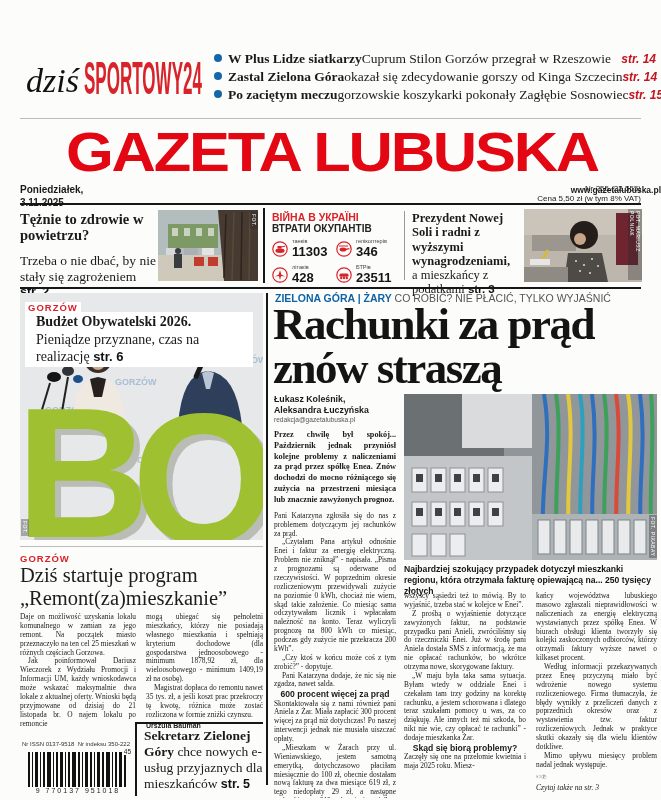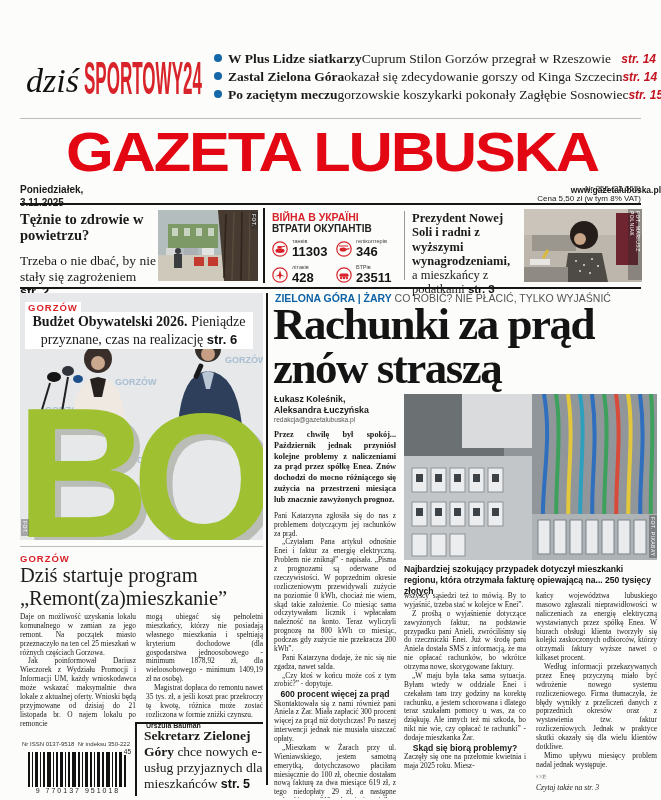--- a/index.html
+++ b/index.html
@@ -230,21 +230,21 @@
 
       <text x="2" y="250" style="font-family:'Liberation Sans',sans-serif;font-weight:800;font-size:185px;fill:#b9bdb6;">B</text>
       <text x="118" y="256" style="font-family:'Liberation Sans',sans-serif;font-weight:800;font-size:185px;fill:#b9bdb6;">O</text>
       <text x="-4" y="244" style="font-family:'Liberation Sans',sans-serif;font-weight:800;font-size:185px;fill:#9fc131;">B</text>
       <text x="112" y="250" style="font-family:'Liberation Sans',sans-serif;font-weight:800;font-size:185px;fill:#9fc131;">O</text>
     </svg>
     <div class="abs" style="left:5px;top:4px;">
       <span class="chip section-label">GORZÓW</span>
     </div>
     <div class="abs" style="left:5px;top:19px;width:228px;font-size:14px;line-height:1.25;">
-      <span class="chip" style="padding:1px 1px;box-decoration-break:clone;text-align:center;-webkit-box-decoration-break:clone;"><span class="b">Budżet Obywatelski 2026.</span><span> Pieniądze przyznane, czas na realizację </span><span class="pageref" style="font-size:13px;">str. 6</span></span>
+      <span class="chip" style="padding:1px 11px;box-decoration-break:clone;-webkit-box-decoration-break:clone;"><span class="b">Budżet Obywatelski 2026.</span><span> Pieniądze przyznane, czas na realizację </span><span class="pageref" style="font-size:13px;">str. 6</span></span>
     </div>
     <span class="credit" style="left:1px;bottom:4px;">FOT.</span>
   </div>
 
   <div class="abs hline-thin" style="left:20px;top:546px;width:243px;"></div>
   <div class="abs section-label" style="left:20px;top:553px;">GORZÓW</div>
   <div class="abs" style="left:20px;top:564px;width:242px;font-size:20.5px;line-height:1.12;color:#1d1d1d;">Dziś startuje program „Remont(za)mieszkanie”</div>
   <div class="abs body-col" style="left:20px;top:613px;width:116px;height:126px;overflow:hidden;">
     <p class="noindent">Daje on możliwość uzyskania lokalu komunalnego w zamian za jego remont. Na początek miasto przeznaczyło na ten cel 25 mieszkań w różnych częściach Gorzowa.</p>
     <p>Jak poinformował Dariusz Wieczorek z Wydziału Promocji i Informacji UM, każdy wnioskodawca może wskazać maksymalnie dwa lokale z aktualnej oferty. Wnioski będą przyjmowane od dzisiaj do 21 listopada br. O najem lokalu po remoncie</p>
@@ -305,22 +305,22 @@
   <div class="abs b" style="left:273px;top:303px;width:386px;font-size:45px;line-height:0.97;letter-spacing:-1.5px;color:#141414;">Rachunki za prąd znów straszą</div>
 
   <div class="abs" style="left:274px;top:394px;width:122px;height:404px;overflow:hidden;">
     <div class="byline">Łukasz Koleśnik,</div>
     <div class="byline">Aleksandra Łuczyńska</div>
     <div class="email">redakcja@gazetalubuska.pl</div>
     <div class="lead">Przez chwilę był spokój... Październik jednak przyniósł kolejne problemy z naliczeniami za prąd przez spółkę Enea. Znów dochodzi do mocno różniącego się zużycia na przestrzeni miesiąca lub znacznie zawyżonych prognoz.</div>
     <div class="body-col" style="margin-top:6px;">
       <p class="noindent">Pani Katarzyna zgłosiła się do nas z problemem dotyczącym jej rachunków za prąd.</p>
       <p>„Czytałam Pana artykuł odnośnie Enei i faktur za energię elektryczną. Problem nie zniknął” - napisała. „Pisma z prognozami są oderwane od rzeczywistości. W poprzednim okresie rozliczeniowym przewidywali zużycie na poziomie 0 kWh, chociaż nie wiem, skąd takie założenie. Co miesiąc sama odczytywałam licznik i wpłacałam należność na konto. Teraz wyliczyli prognozę na 800 kWh co miesiąc, podczas gdy zużycie nie przekracza 200 kWh”.</p>
+      <p>„Czy ktoś w końcu może coś z tym zrobić?” - dopytuje.</p>
       <p>Pani Katarzyna dodaje, że nic się nie zgadza, nawet salda.</p>
-      <p>„Czy ktoś w końcu może coś z tym zrobić?” - dopytuje.</p>
       <p class="subhead">600 procent więcej za prąd</p>
       <p class="noindent">Skontaktowała się z nami również pani Aniela z Żar. Miała zapłacić 300 procent więcej za prąd niż dotychczas! Po naszej interwencji jednak nie musiała uiszczać opłaty.</p>
       <p>„Mieszkam w Żarach przy ul. Wieniawskiego, jestem samotną emerytką, dotychczasowo płaciłam miesięcznie do 100 zł, obecnie dostałam nową fakturę za dwa miesiące 619 zł, z tego niedopłaty 29 zł, a następne rachunki po 313 zł miesięcznie” - wylicza pani Aniela. „Taka sytuacja była w maju, ale skorygowali rachunki. To nie tylko ja, ale</p>
     </div>
   </div>
 
   <div class="abs" style="left:404px;top:394px;width:253px;height:166px;">
     <svg width="253" height="166">
       <rect width="253" height="166" fill="#90969a"></rect>
       <rect x="0" y="0" width="100" height="70" fill="#6b7073"></rect>

